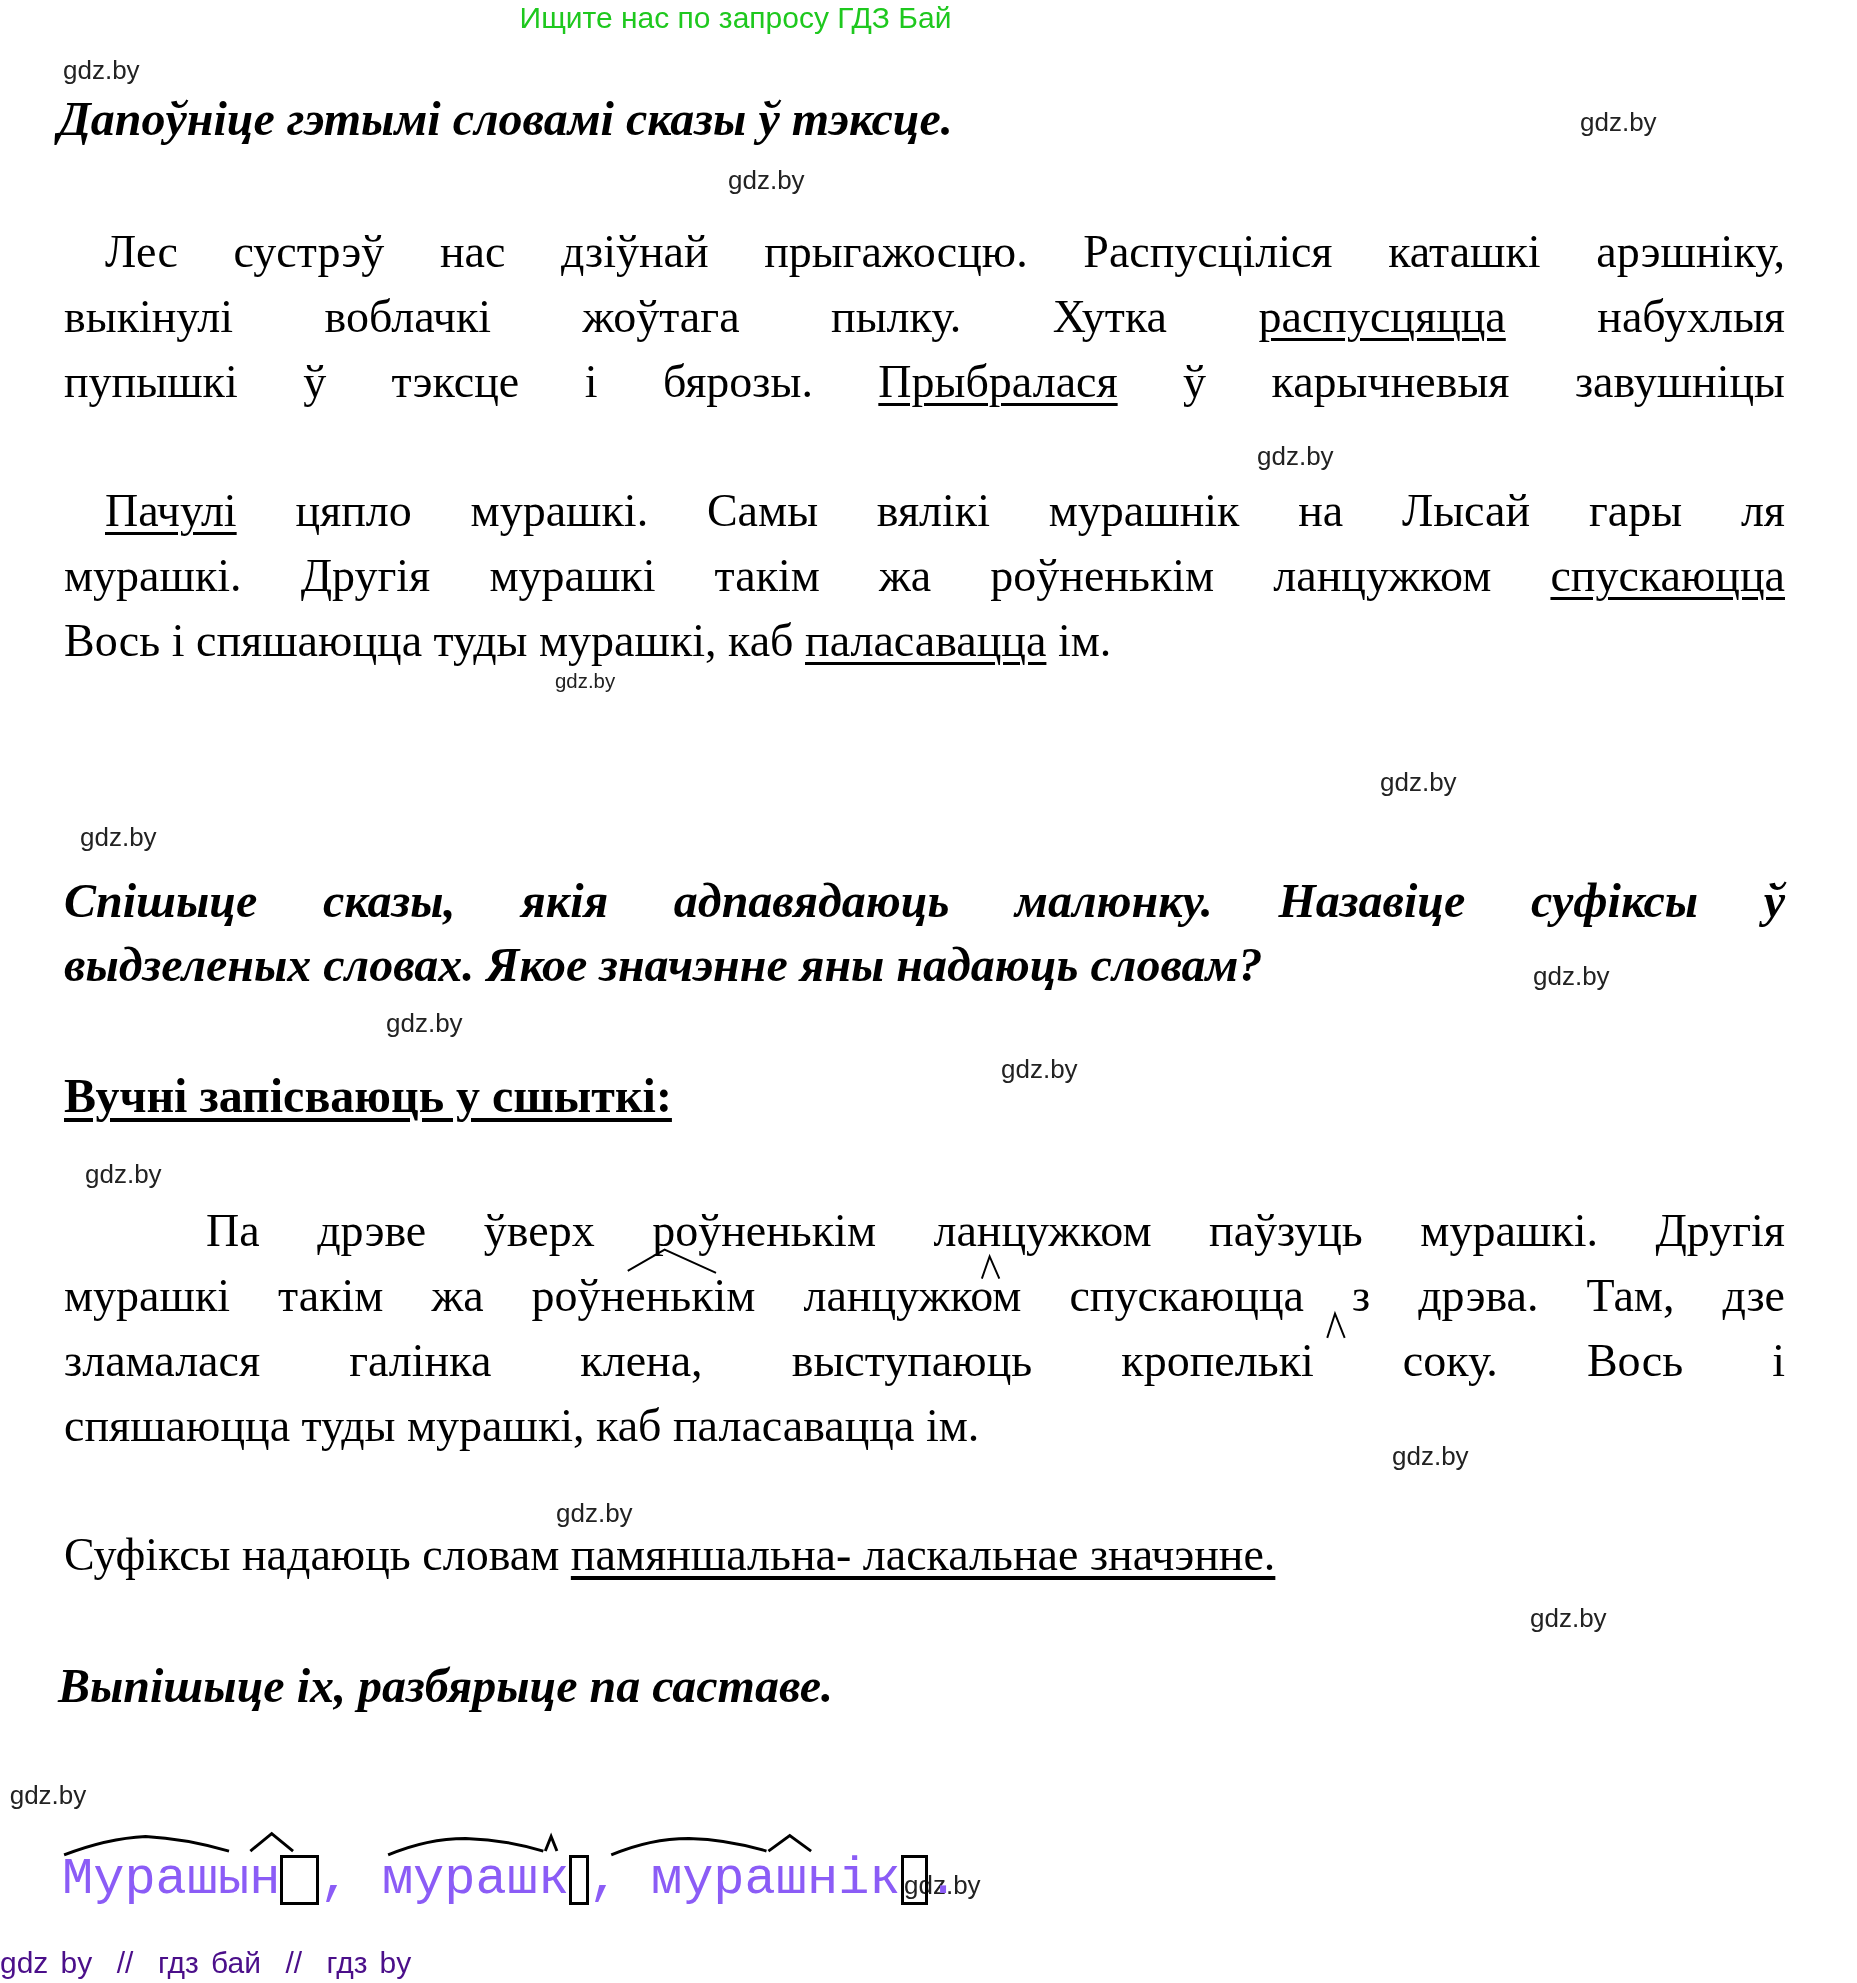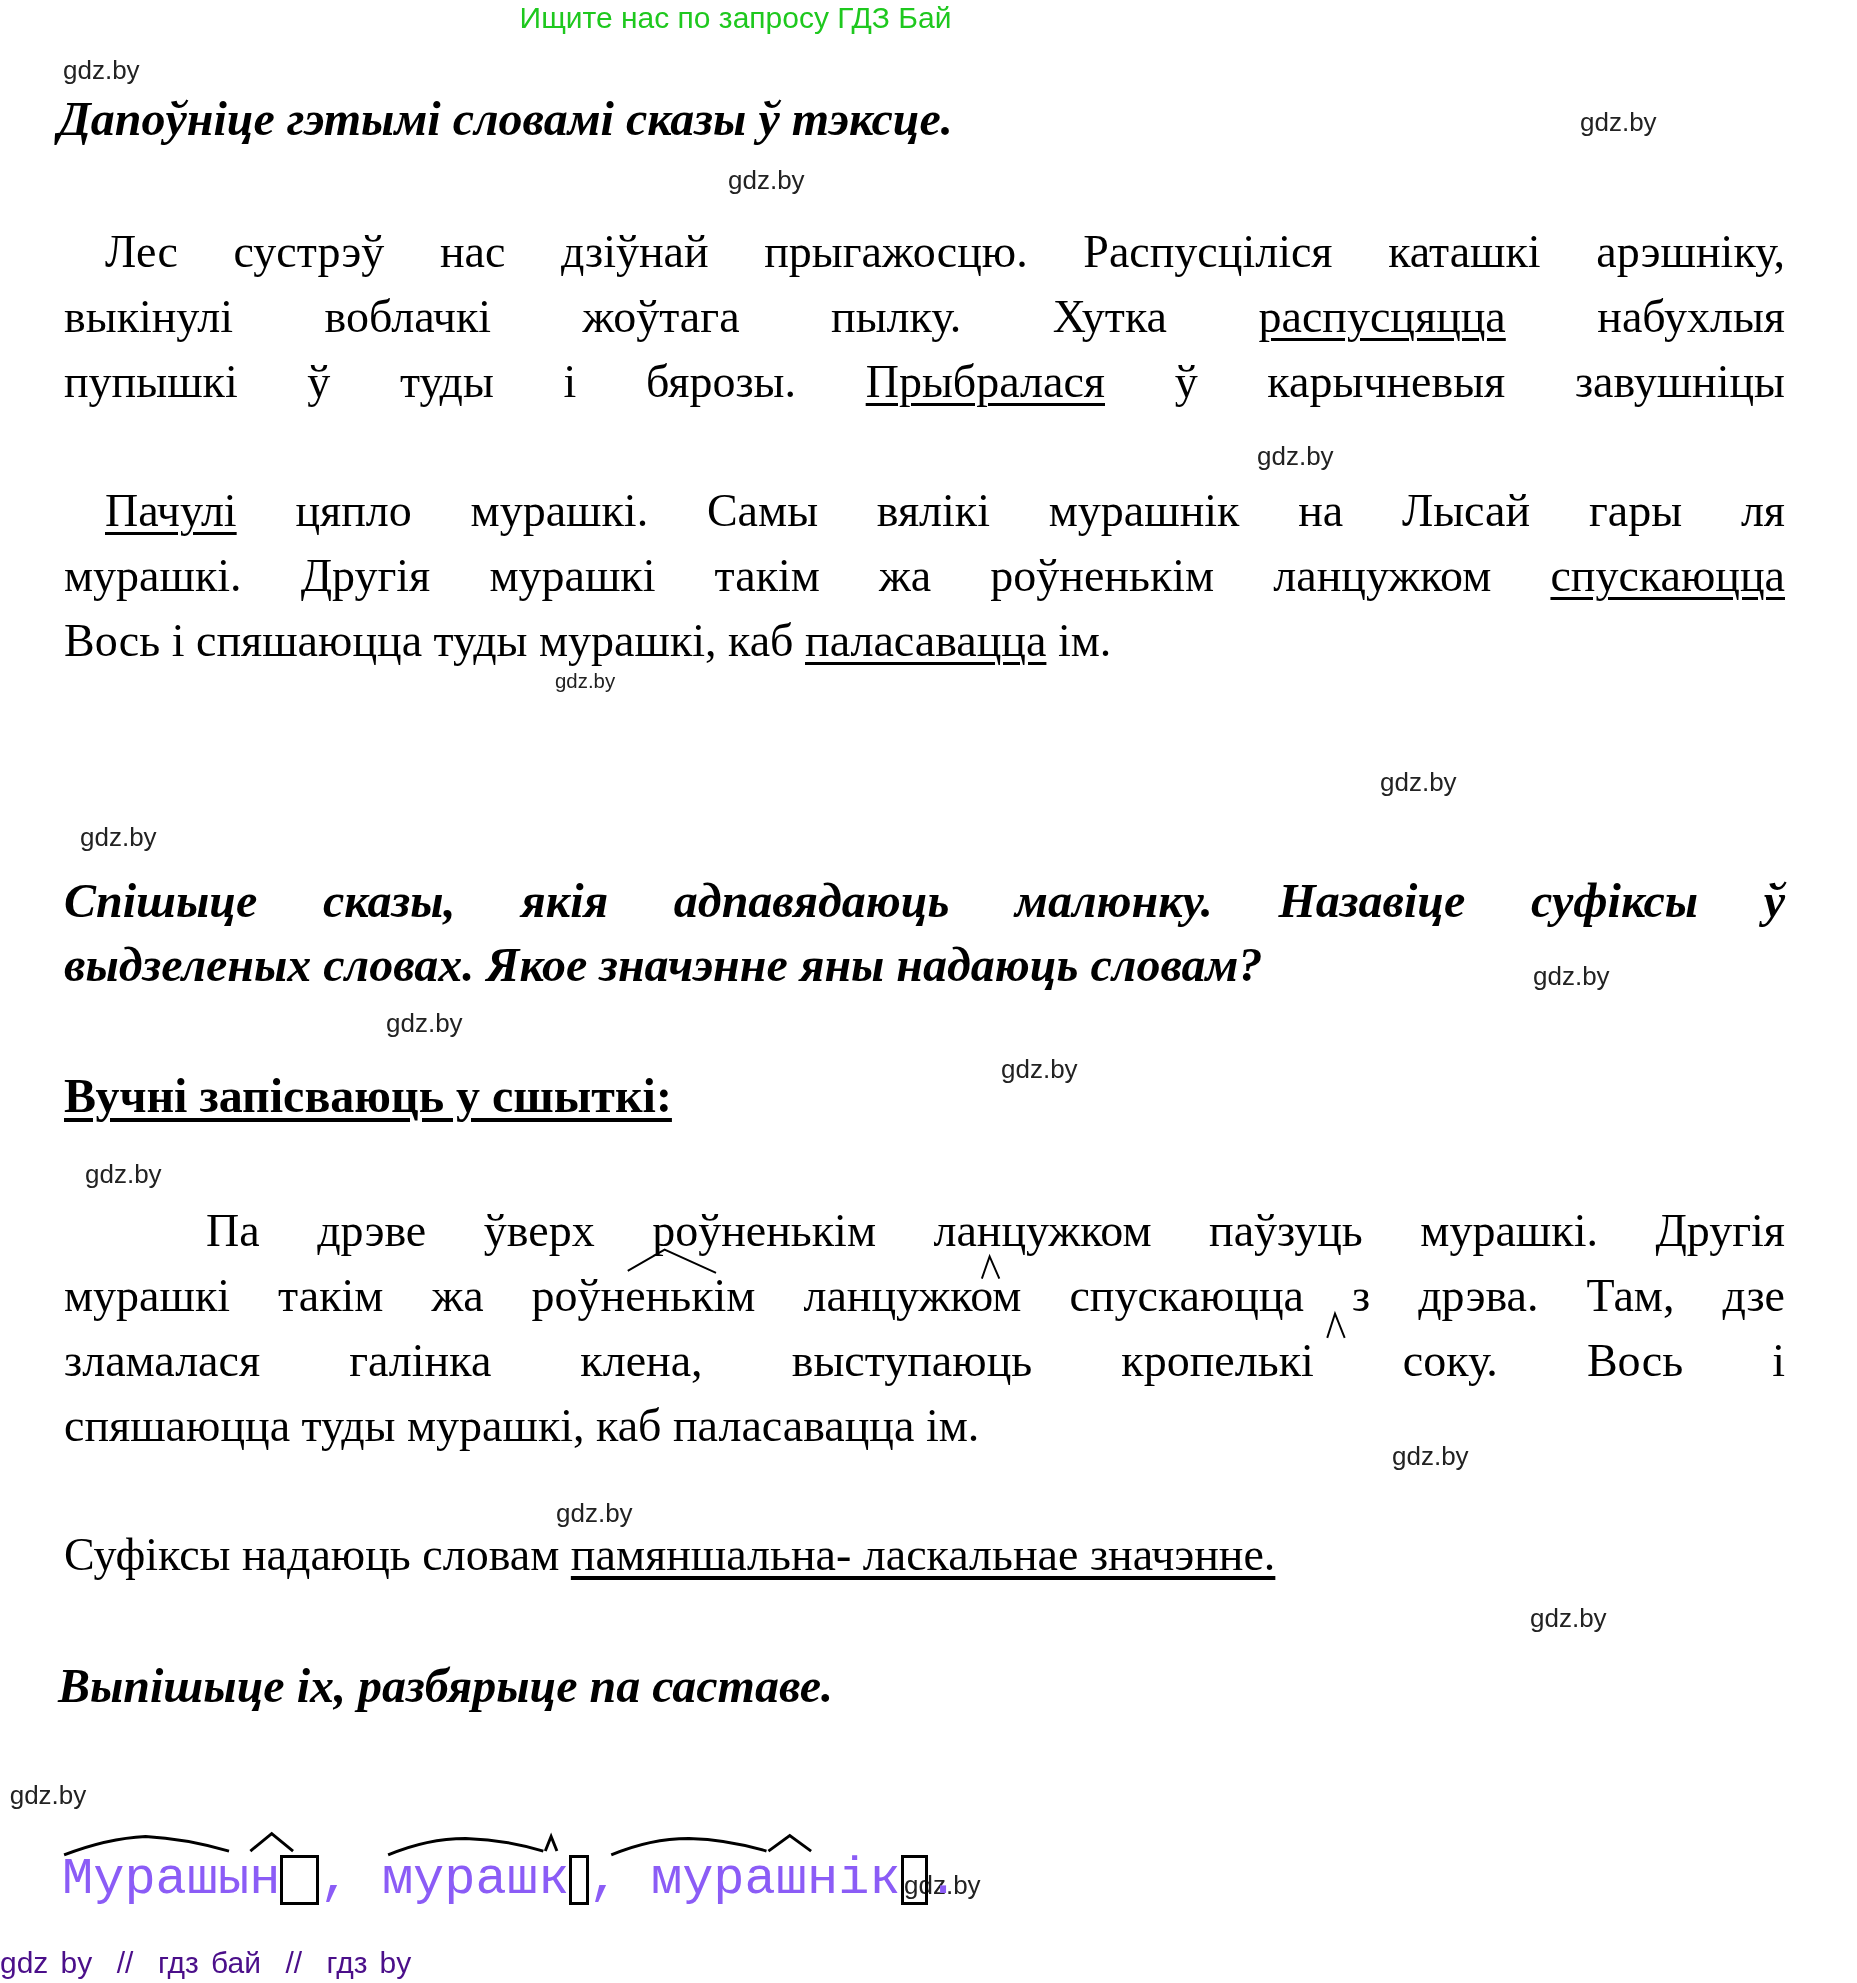--- a/index.html
+++ b/index.html
@@ -36,21 +36,21 @@
 <div class="abs wm" style="left:556px;top:1499px;">gdz.by</div>
 <div class="abs wm" style="left:1530px;top:1604px;">gdz.by</div>
 <div class="abs wm" style="left:9.7px;top:1781px;">gdz.by</div>
 <div class="abs wm" style="left:904px;top:1871px;">gdz.by</div>
 
 <div class="abs task" style="left:58px;top:87px;white-space:nowrap;">Дапоўніце гэтымі словамі сказы ў тэксце.</div>
 
 <div class="abs para" style="left:64px;top:219px;width:1721px;">
   <span class="justify-line" style="padding-left:41px;"><span>Лес сустрэў нас дзіўнай прыгажосцю. Распусціліся каташкі арэшніку,</span></span>
   <span class="justify-line"><span>выкінулі воблачкі жоўтага пылку. Хутка </span><span class="u">распусцяцца</span><span> набухлыя</span></span>
-  <span class="justify-line"><span>пупышкі ў туды і бярозы. </span><span class="u">Прыбралася</span><span> ў карычневыя завушніцы</span></span>
+  <span class="justify-line"><span>пупышкі ў тэксце і бярозы. </span><span class="u">Прыбралася</span><span> ў карычневыя завушніцы</span></span>
 </div>
 
 <div class="abs para" style="left:64px;top:478px;width:1721px;">
   <span class="justify-line" style="padding-left:41px;"><span class="u">Пачулі</span><span> цяпло мурашкі. Самы вялікі мурашнік на Лысай гары ля</span></span>
   <span class="justify-line"><span>мурашкі. Другія мурашкі такім жа роўненькім ланцужком </span><span class="u">спускаюцца</span></span>
   <span style="display:block;"><span>Вось і спяшаюцца туды мурашкі, каб </span><span class="u">паласавацца</span><span> ім.</span></span>
 </div>
 
 <div class="abs task" style="left:64px;top:869px;width:1721px;">
   <span class="justify-line">Спішыце сказы, якія адпавядаюць малюнку. Назавіце суфіксы ў</span>

